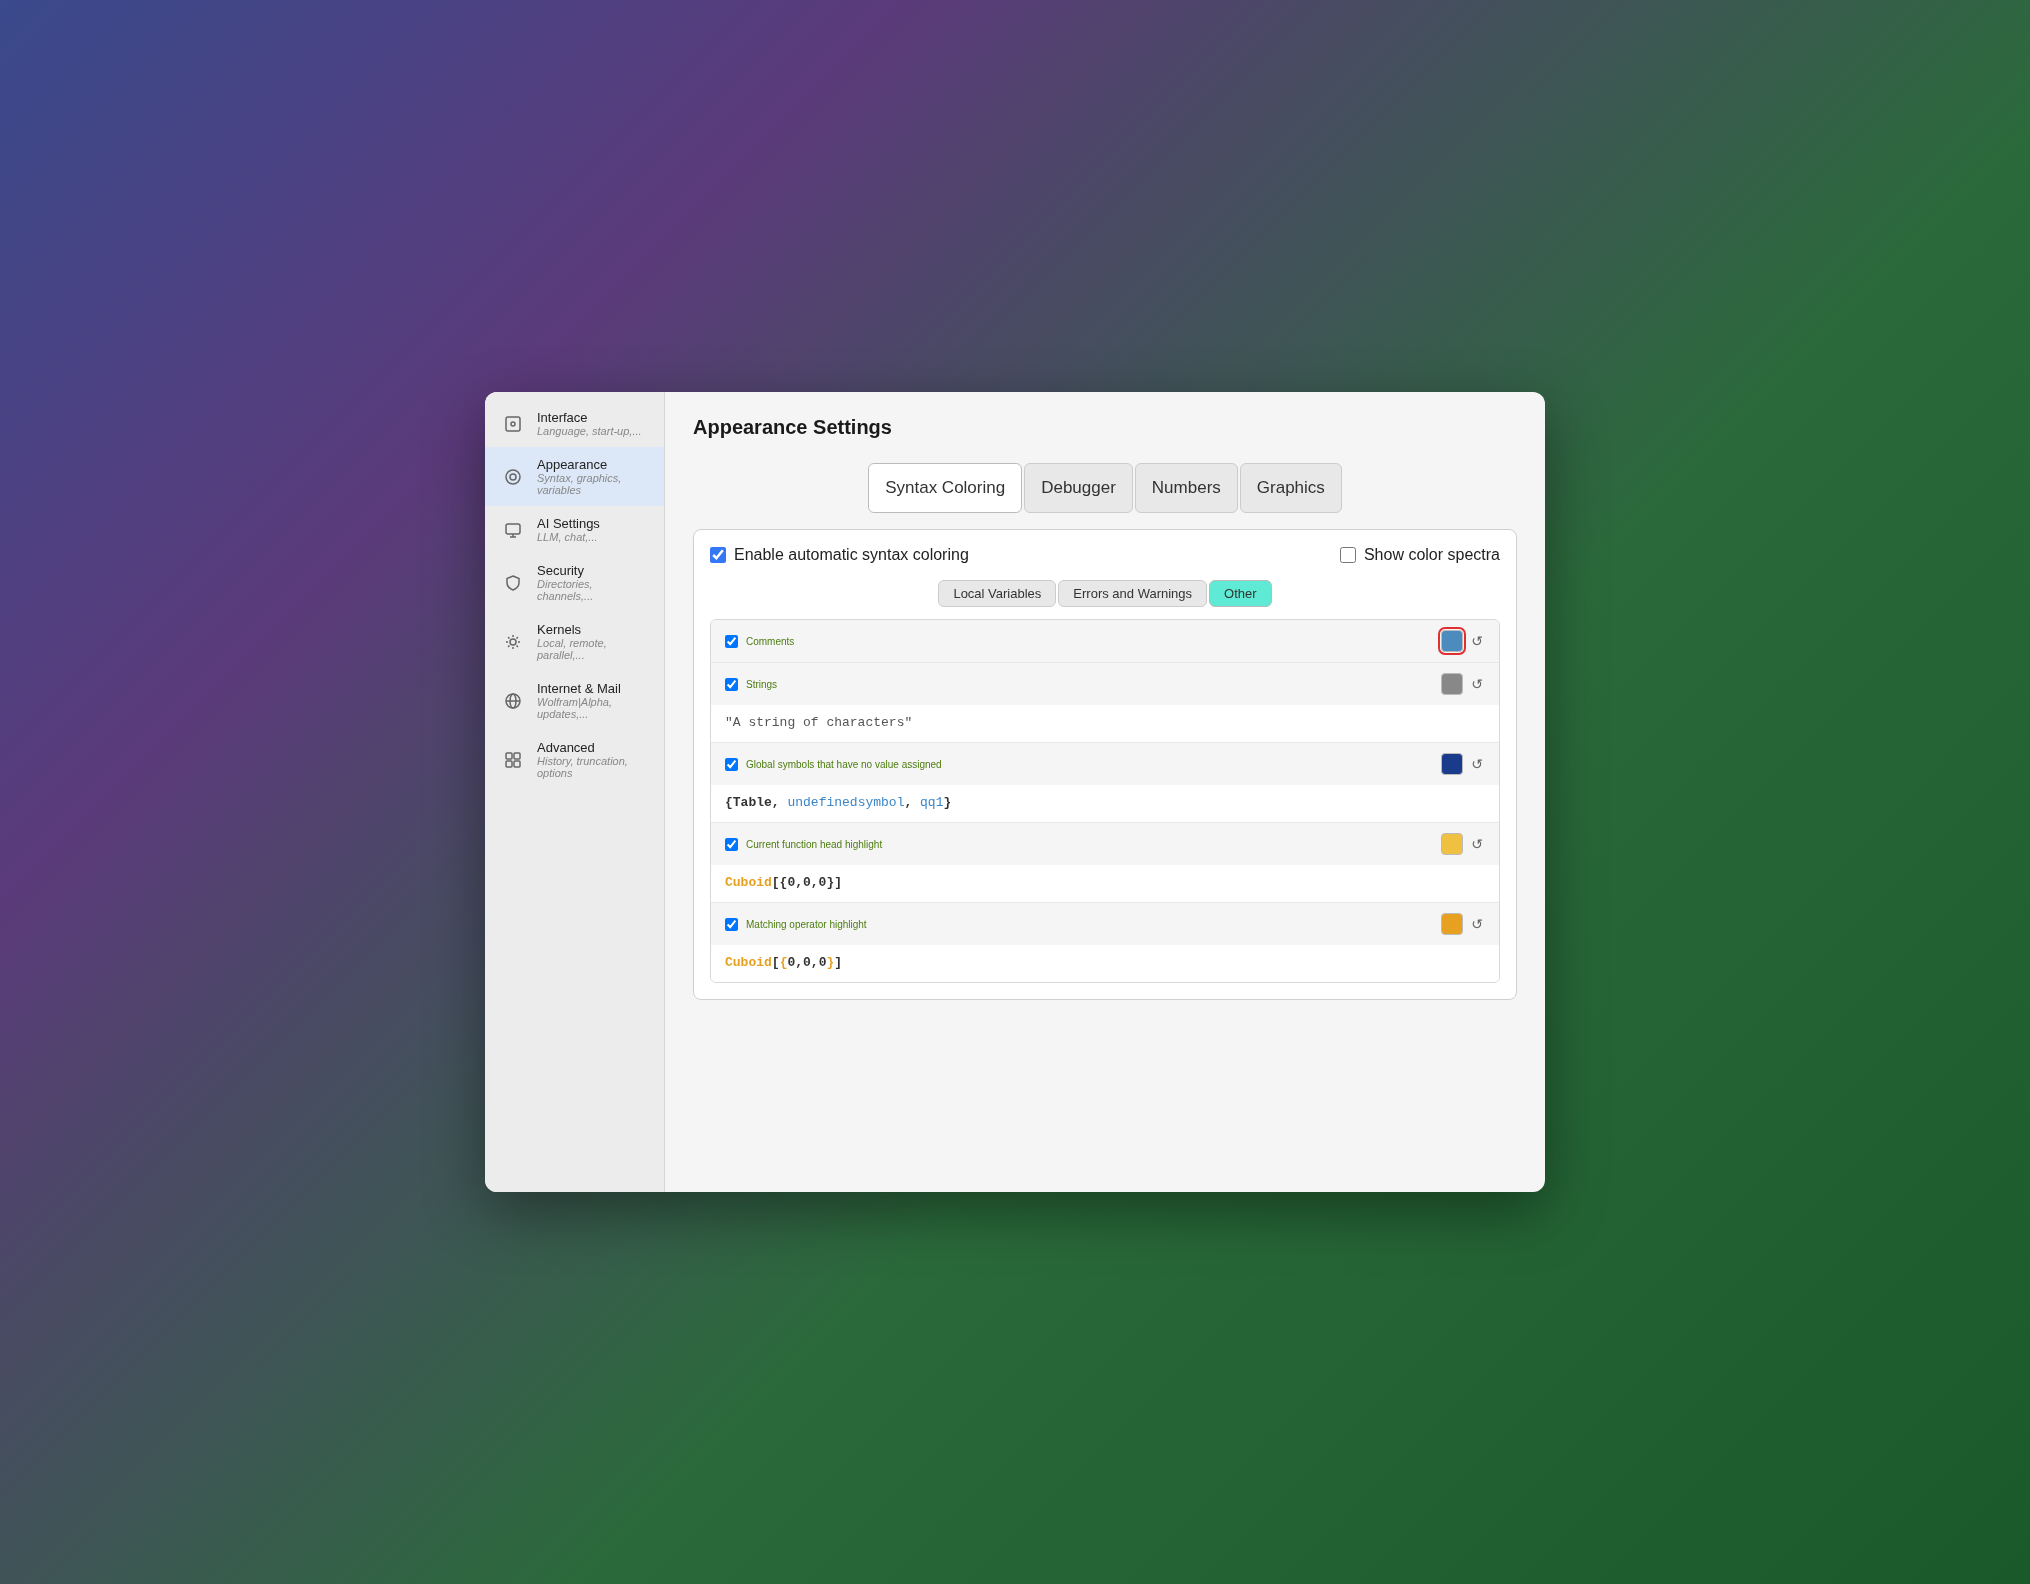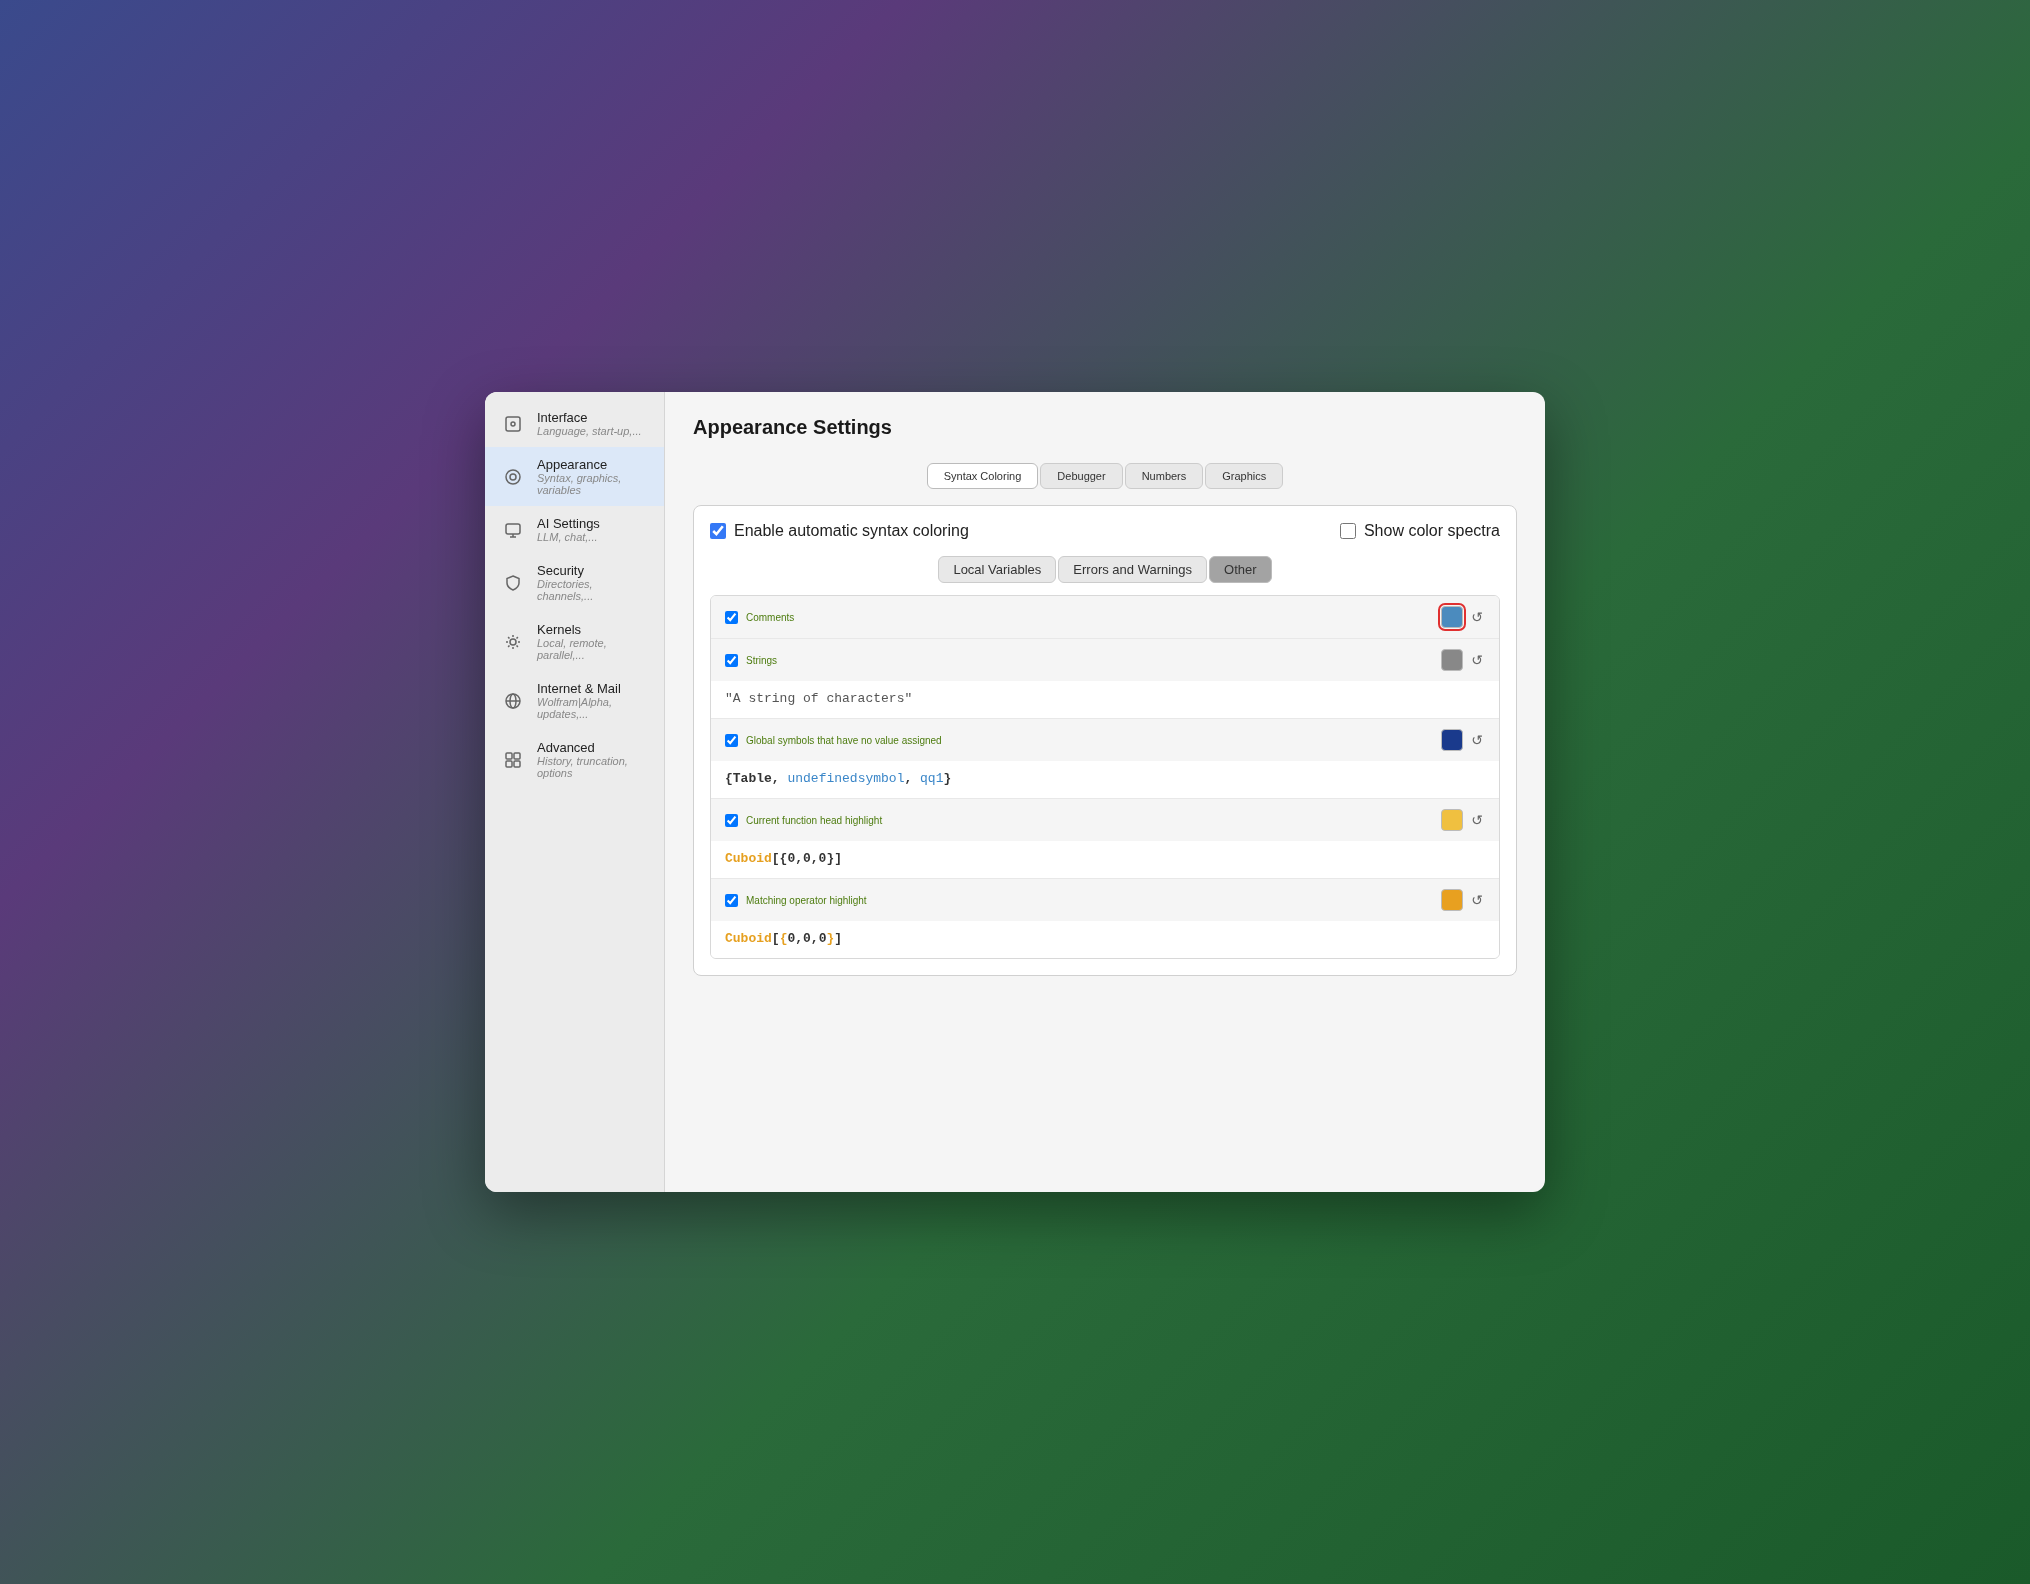--- a/index.html
+++ b/index.html
@@ -102,22 +102,22 @@
       color: #1a1a1a;
       margin-bottom: 24px;
     }
     .tab-bar {
       display: flex;
       gap: 2px;
       margin-bottom: 16px;
       justify-content: center;
     }
     .tab {
-      padding: 6px 16px;
-      font-size: 11px;
+      padding: 14px 16px;
+      font-size: 17px;
       background: #e8e8e8;
       border: 1px solid #ccc;
       border-radius: 6px;
       cursor: pointer;
       color: #333;
     }
     .tab.active {
       background: white;
       border-color: #bbb;
       font-weight: 500;
@@ -168,21 +168,21 @@
     .sub-tab {
       padding: 5px 14px;
       font-size: 13px;
       background: #e8e8e8;
       border: 1px solid #ccc;
       border-radius: 6px;
       cursor: pointer;
       color: #333;
     }
     .sub-tab.active {
-      background: #a3a3a3;
+      background: #5eead4;
       border-color: #bbb;
       font-weight: 500;
       text-align: center;
     }
     .color-items {
       border: 1px solid #d8d8d8;
       border-radius: 6px;
       overflow: hidden;
     }
     .color-item {

